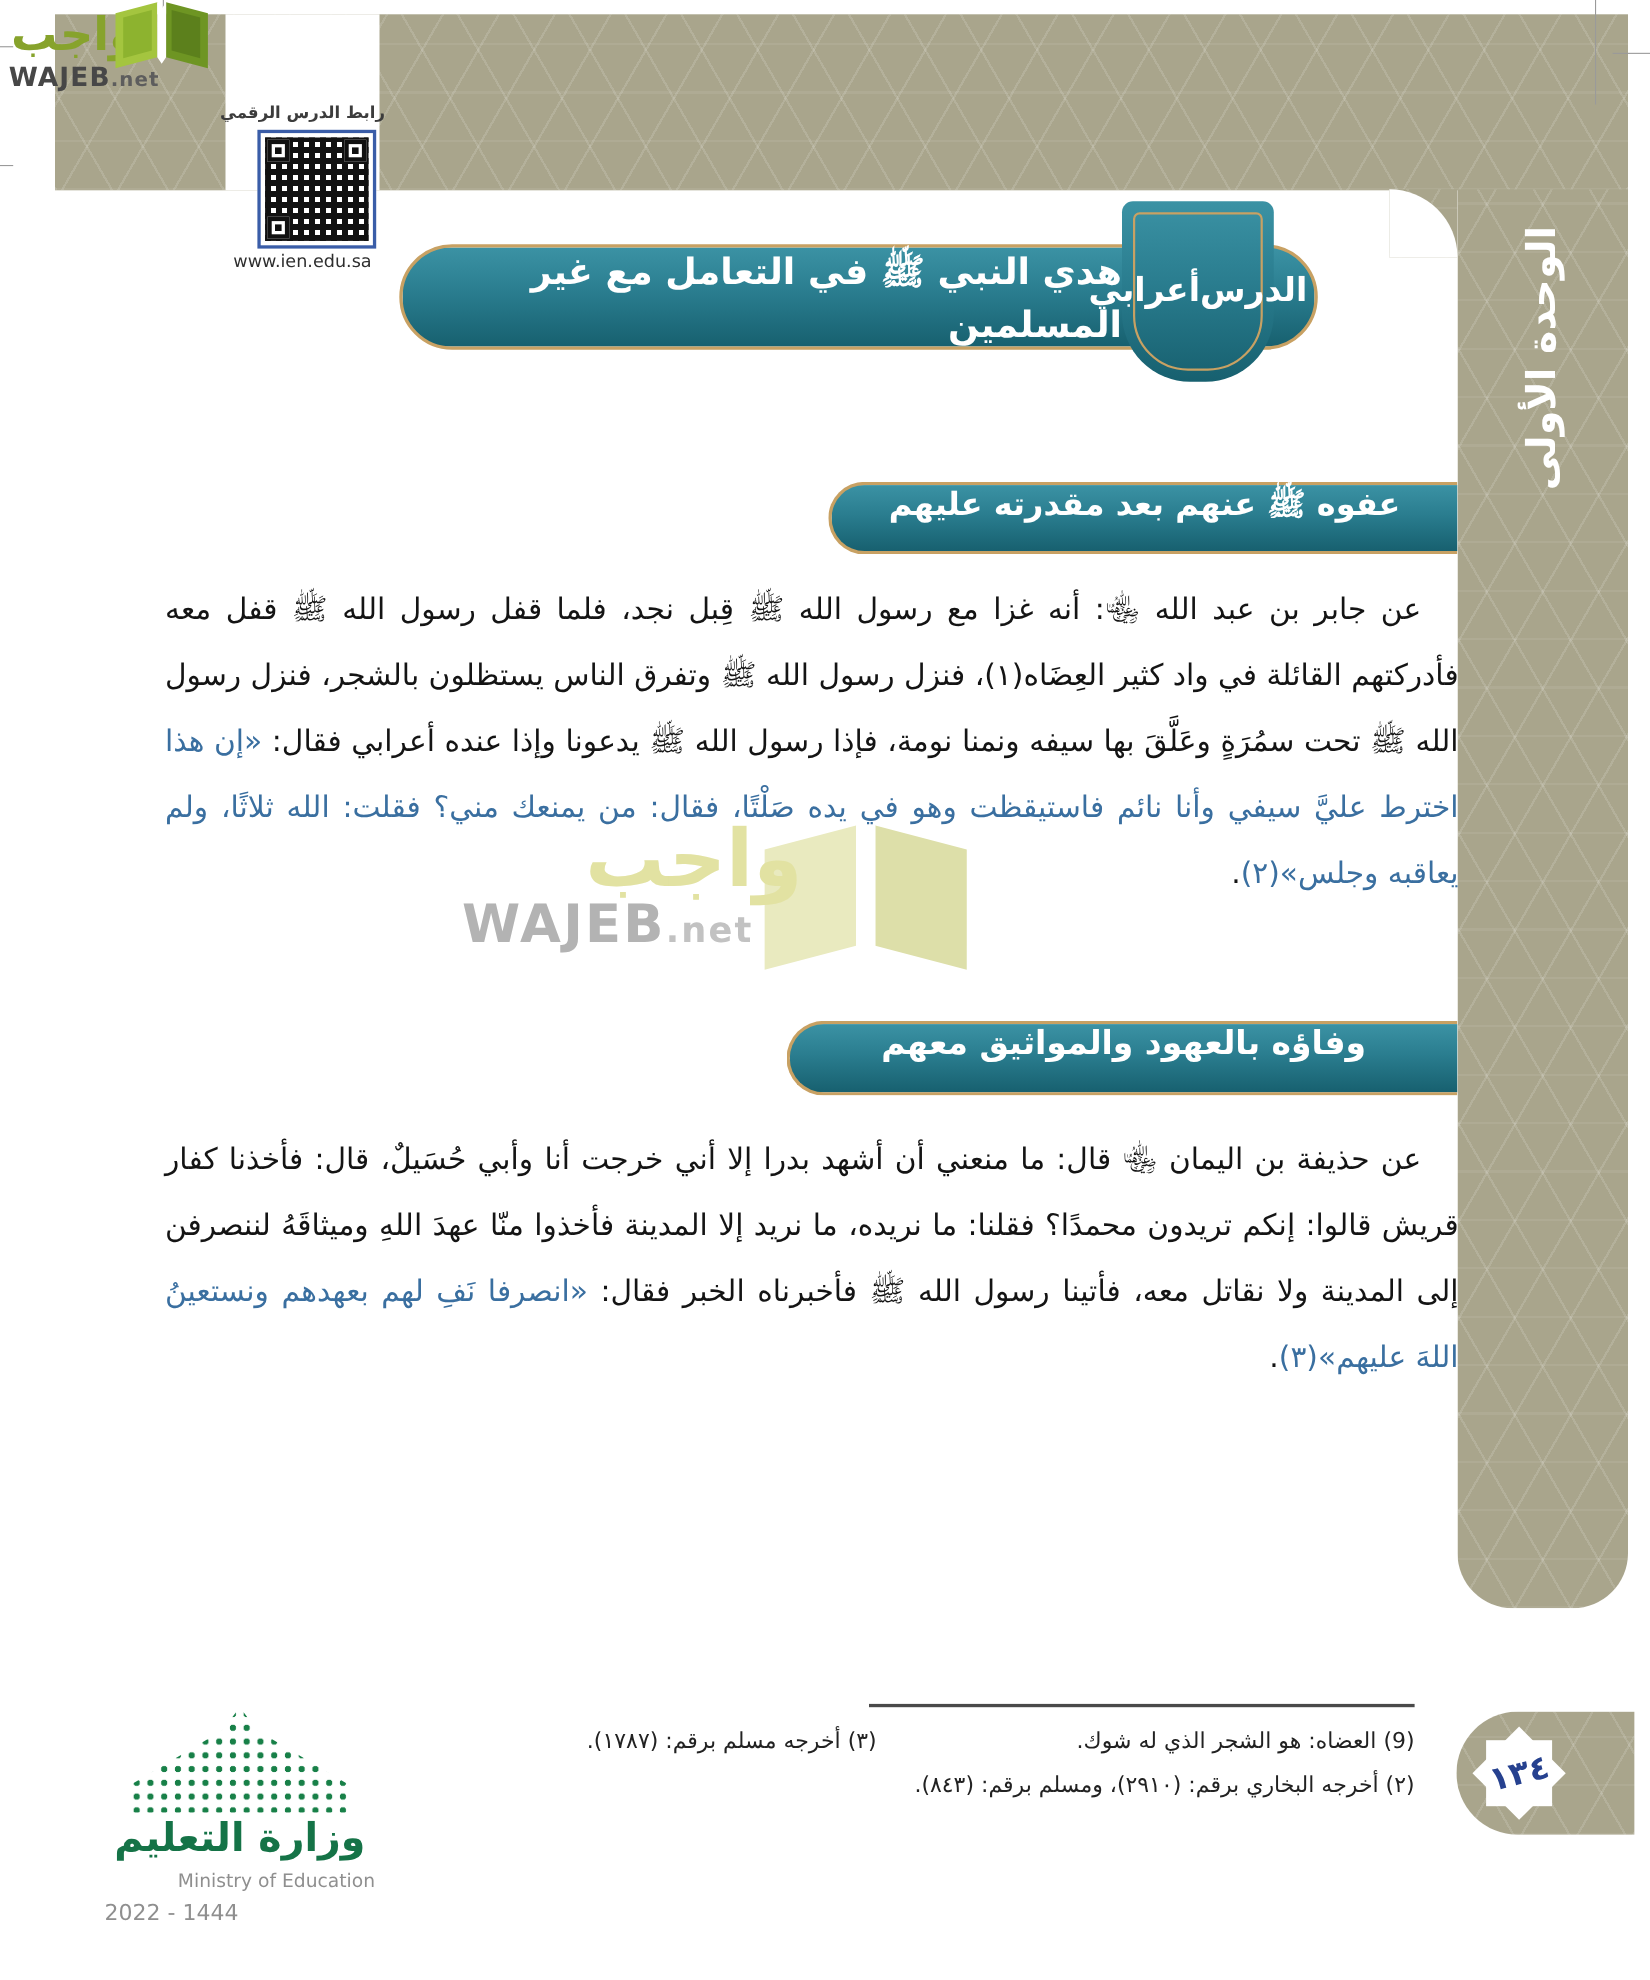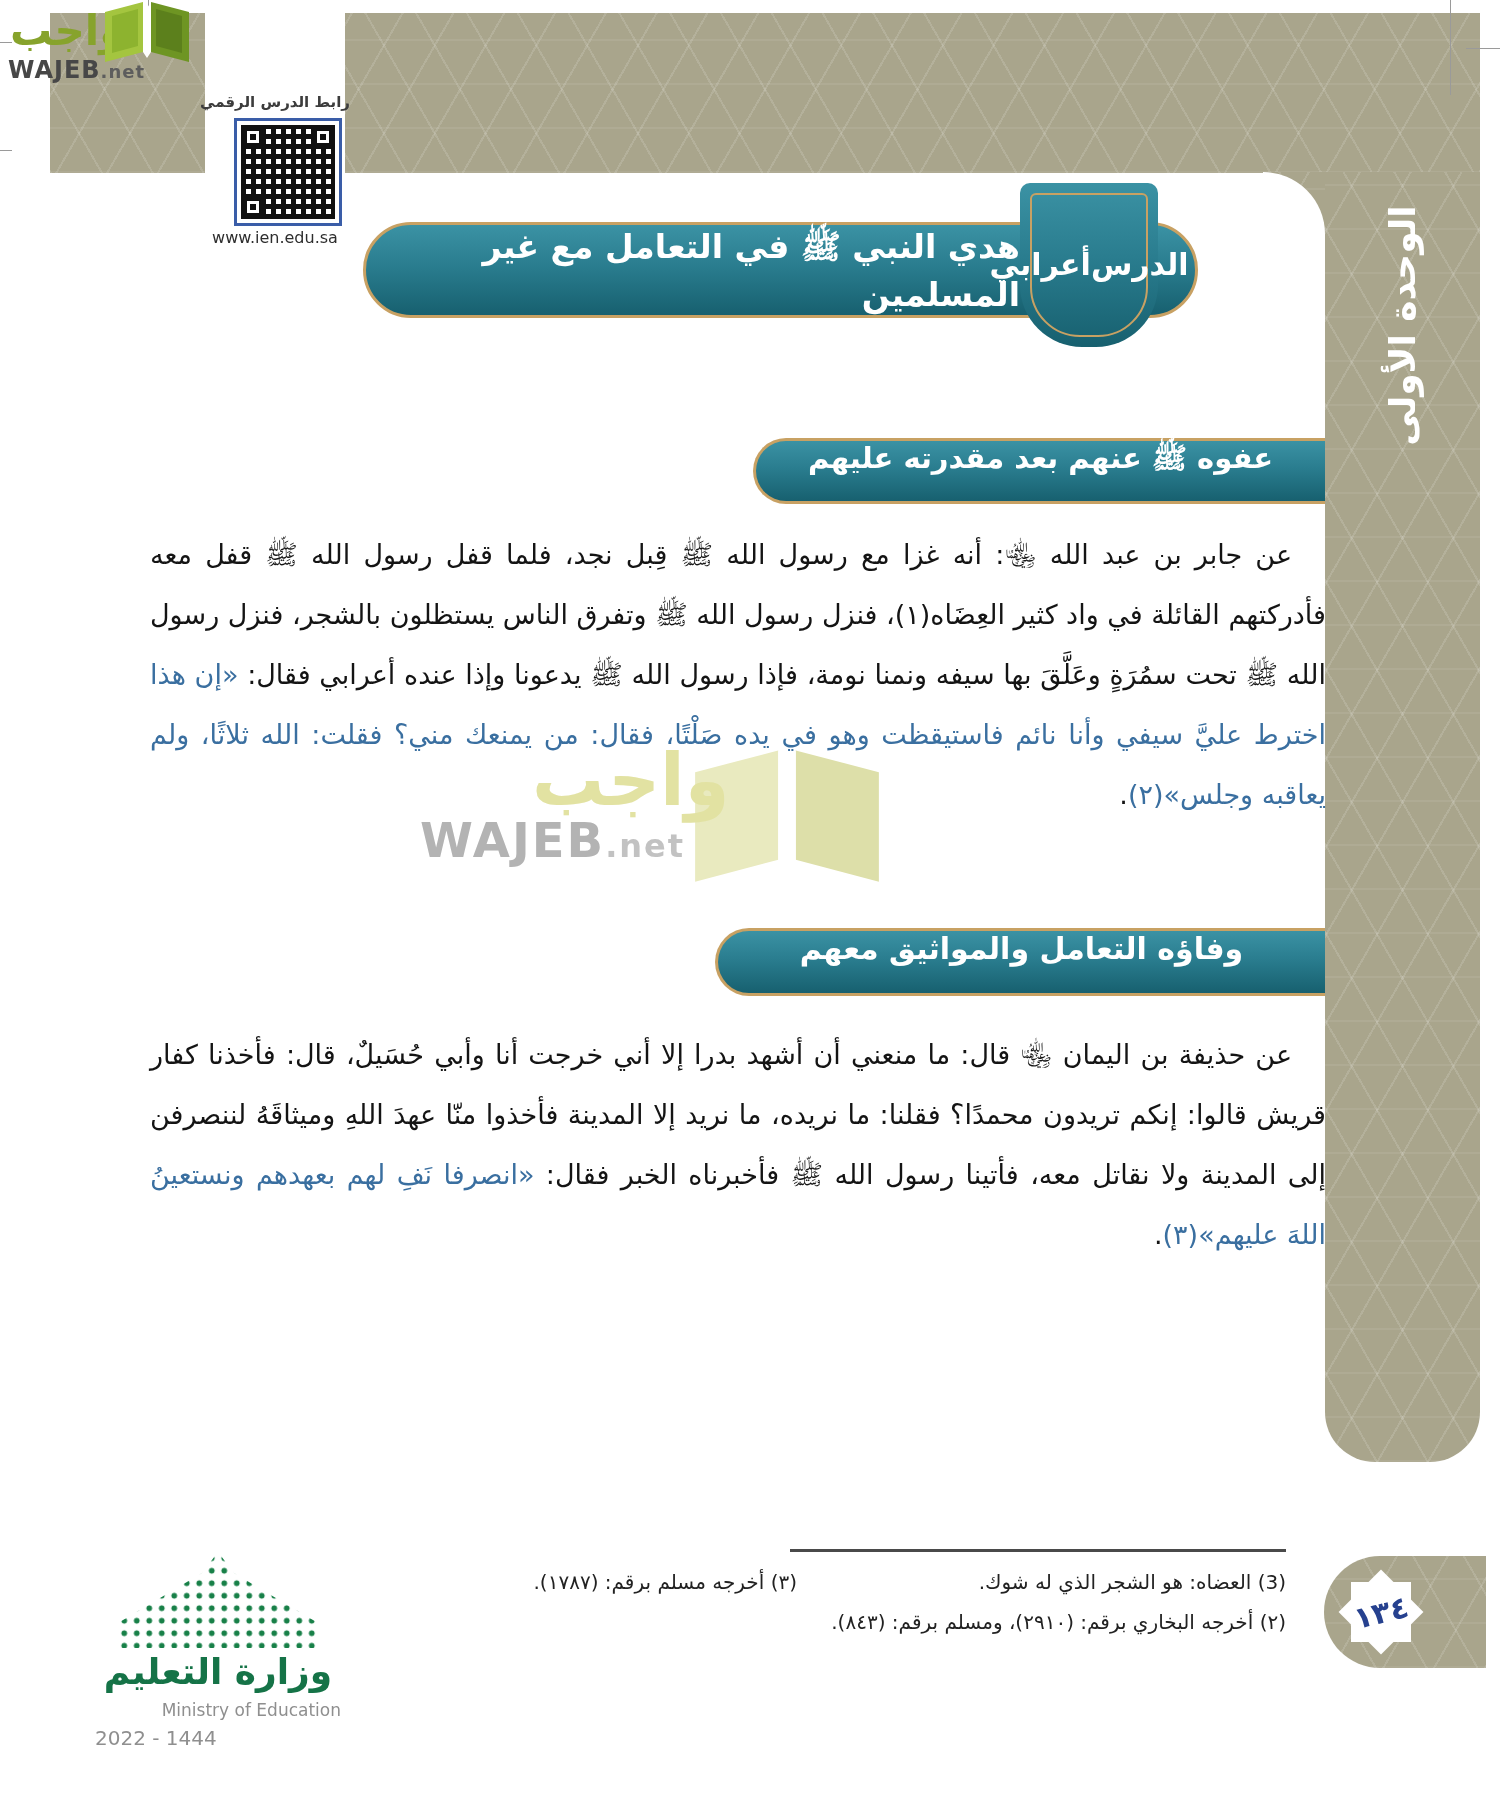--- a/index.html
+++ b/index.html
@@ -153,27 +153,27 @@
         <polygon points="3,12 41,2 41,52 3,62" fill="#e9eabf"></polygon>
         <polygon points="87,12 49,2 49,52 87,62" fill="#dddfa9"></polygon>
         <polygon points="41,2 45,8 49,2 49,52 45,58 41,52" fill="#ffffff"></polygon>
       </svg>
     </div>
     <div class="wm-ar">واجب</div>
     <div class="wm-latin"><span>WAJEB</span><span class="tld">.net</span></div>
   </div>
 
   <div class="abs teal sec-banner sec2">
-    <span>وفاؤه التعامل والمواثيق معهم</span>
+    <span>وفاؤه بالعهود والمواثيق معهم</span>
   </div>
   <p class="abs body-text p2"><span>عن حذيفة بن اليمان ﵄ قال: ما منعني أن أشهد بدرا إلا أني خرجت أنا وأبي حُسَيلٌ، قال: فأخذنا كفار قريش قالوا: إنكم تريدون محمدًا؟ فقلنا: ما نريده، ما نريد إلا المدينة فأخذوا منّا عهدَ اللهِ وميثاقَهُ لننصرفن إلى المدينة ولا نقاتل معه، فأتينا رسول الله ﷺ فأخبرناه الخبر فقال: </span><span class="blue">«انصرفا نَفِ لهم بعهدهم ونستعينُ اللهَ عليهم»(٣)</span><span>.</span></p>
 
   <div class="abs fn-line"></div>
   <div class="abs fn fn-right">
-    <p class="fn">(3) العضاه: هو الشجر الذي له شوك.</p>
+    <p class="fn">(9) العضاه: هو الشجر الذي له شوك.</p>
     <p class="fn">(٢) أخرجه البخاري برقم: (٢٩١٠)، ومسلم برقم: (٨٤٣).</p>
   </div>
   <div class="abs fn fn-left">
     <p class="fn">(٣) أخرجه مسلم برقم: (١٧٨٧).</p>
   </div>
 
   <div class="abs olive page-tab"></div>
   <div class="abs seal">
     <div class="sq"></div>
     <div class="sq r45"></div>

